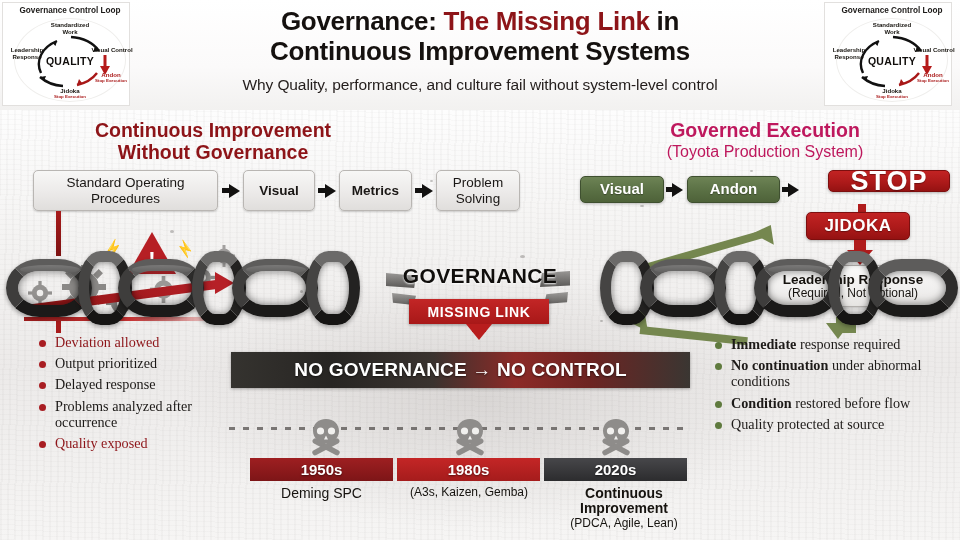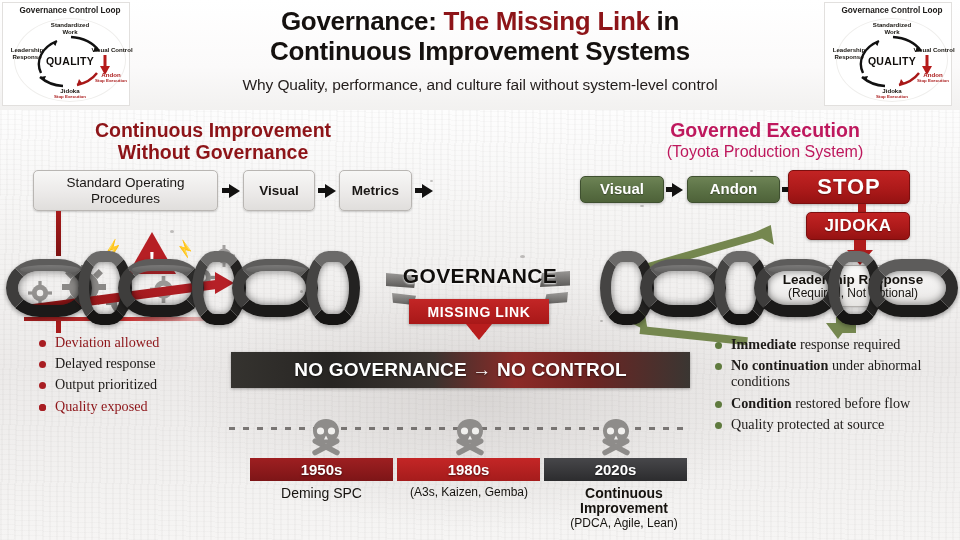--- a/index.html
+++ b/index.html
@@ -367,20 +367,21 @@
   <div class="arrow-blk" style="left:229px;top:184px;"></div>
 
   <div class="fbox gray" style="left:243px;top:170px;width:72px;height:41px;font-weight:bold;">Visual</div>
   <div class="arrow-stem" style="left:318px;top:188px;width:8px;"></div>
   <div class="arrow-blk" style="left:325px;top:184px;"></div>
 
   <div class="fbox gray" style="left:339px;top:170px;width:73px;height:41px;font-weight:bold;">Metrics</div>
   <div class="arrow-stem" style="left:415px;top:188px;width:8px;"></div>
   <div class="arrow-blk" style="left:422px;top:184px;"></div>
 
+  <div class="fbox gray" style="left:436px;top:170px;width:84px;height:41px;">Problem Solving</div>
 
   <div style="position:absolute;left:56px;top:211px;width:5px;height:45px;background:linear-gradient(180deg,#a81b1b,#7d1212);"></div>
   <div style="position:absolute;left:24px;top:317px;width:210px;height:4px;background:linear-gradient(90deg,#9d1c1c,#c43232,rgba(200,60,60,0));"></div>
   <div style="position:absolute;left:56px;top:321px;width:5px;height:12px;background:#a81b1b;"></div>
 
   <svg class="gear" style="left:62px;top:265px;" width="44" height="44" viewBox="0 0 44 44">
     <g fill="#8a8886">
         <circle cx="22" cy="22" r="15"></circle>
     <rect x="19" y="0" width="6" height="8"></rect>
         <rect x="19" y="36" width="6" height="8"></rect>
@@ -453,21 +454,21 @@
   <div class="redarrow-head" style="left:215px;top:272px;"></div>
 
   <div class="fbox green" style="left:580px;top:176px;width:84px;height:27px;">Visual</div>
   <div class="arrow-stem" style="left:666px;top:187px;width:7px;"></div>
   <div class="arrow-blk" style="left:672px;top:183px;"></div>
 
   <div class="fbox green" style="left:687px;top:176px;width:93px;height:27px;">Andon</div>
   <div class="arrow-stem" style="left:782px;top:187px;width:7px;"></div>
   <div class="arrow-blk" style="left:788px;top:183px;"></div>
 
-  <div class="fbox red" style="left:788px;top:170px;width:122px;height:34px;font-size:22px;letter-spacing:1px;">STOP</div>
+  <div class="fbox red" style="left:828px;top:170px;width:122px;height:22px;font-size:27px;letter-spacing:1px;">STOP</div>
 
   <div class="red-stem" style="left:858px;top:204px;width:8px;height:8px;"></div>
   <div class="fbox red" style="left:806px;top:212px;width:104px;height:28px;font-size:17px;letter-spacing:.5px;">JIDOKA</div>
   <div class="red-stem" style="left:854px;top:240px;width:12px;height:10px;"></div>
   <div class="red-head down" style="left:847px;top:250px;"></div>
 
   <div class="fbox white-card" style="left:757px;top:265px;width:192px;height:42px;">
     <span class="lbl1">Leadership Response</span>
     <span class="lbl2">(Required, Not Optional)</span>
   </div>
@@ -511,23 +512,23 @@
   <div class="missing-badge">MISSING LINK</div>
   <div class="missing-arrow-stem"></div>
   <div class="missing-arrow"></div>
 
   <div class="banner">
     <span class="banner-txt">NO GOVERNANCE → NO CONTROL</span>
   </div>
 
   <div class="blist left">
     <div class="bitem hl"><span class="bdot"></span><span>Deviation allowed</span></div>
+    <div class="bitem"><span class="bdot"></span><span>Output prioritized</span></div>
     <div class="bitem"><span class="bdot"></span><span>Delayed response</span></div>
-    <div class="bitem"><span class="bdot"></span><span>Output prioritized</span></div>
-    <div class="bitem"><span class="bdot"></span></div>
+    <div class="bitem"><span class="bdot"></span><span>Problems analyzed after occurrence</span></div>
     <div class="bitem hl"><span class="bdot"></span><span>Quality exposed</span></div>
   </div>
 
   <div class="blist right">
     <div class="bitem"><span class="bdot"></span><b>Immediate</b><span> response required</span></div>
     <div class="bitem"><span class="bdot"></span><b>No continuation</b><span> under abnormal conditions</span></div>
     <div class="bitem"><span class="bdot"></span><b>Condition</b><span> restored before flow</span></div>
     <div class="bitem"><span class="bdot"></span><span>Quality protected at source</span></div>
   </div>
 

